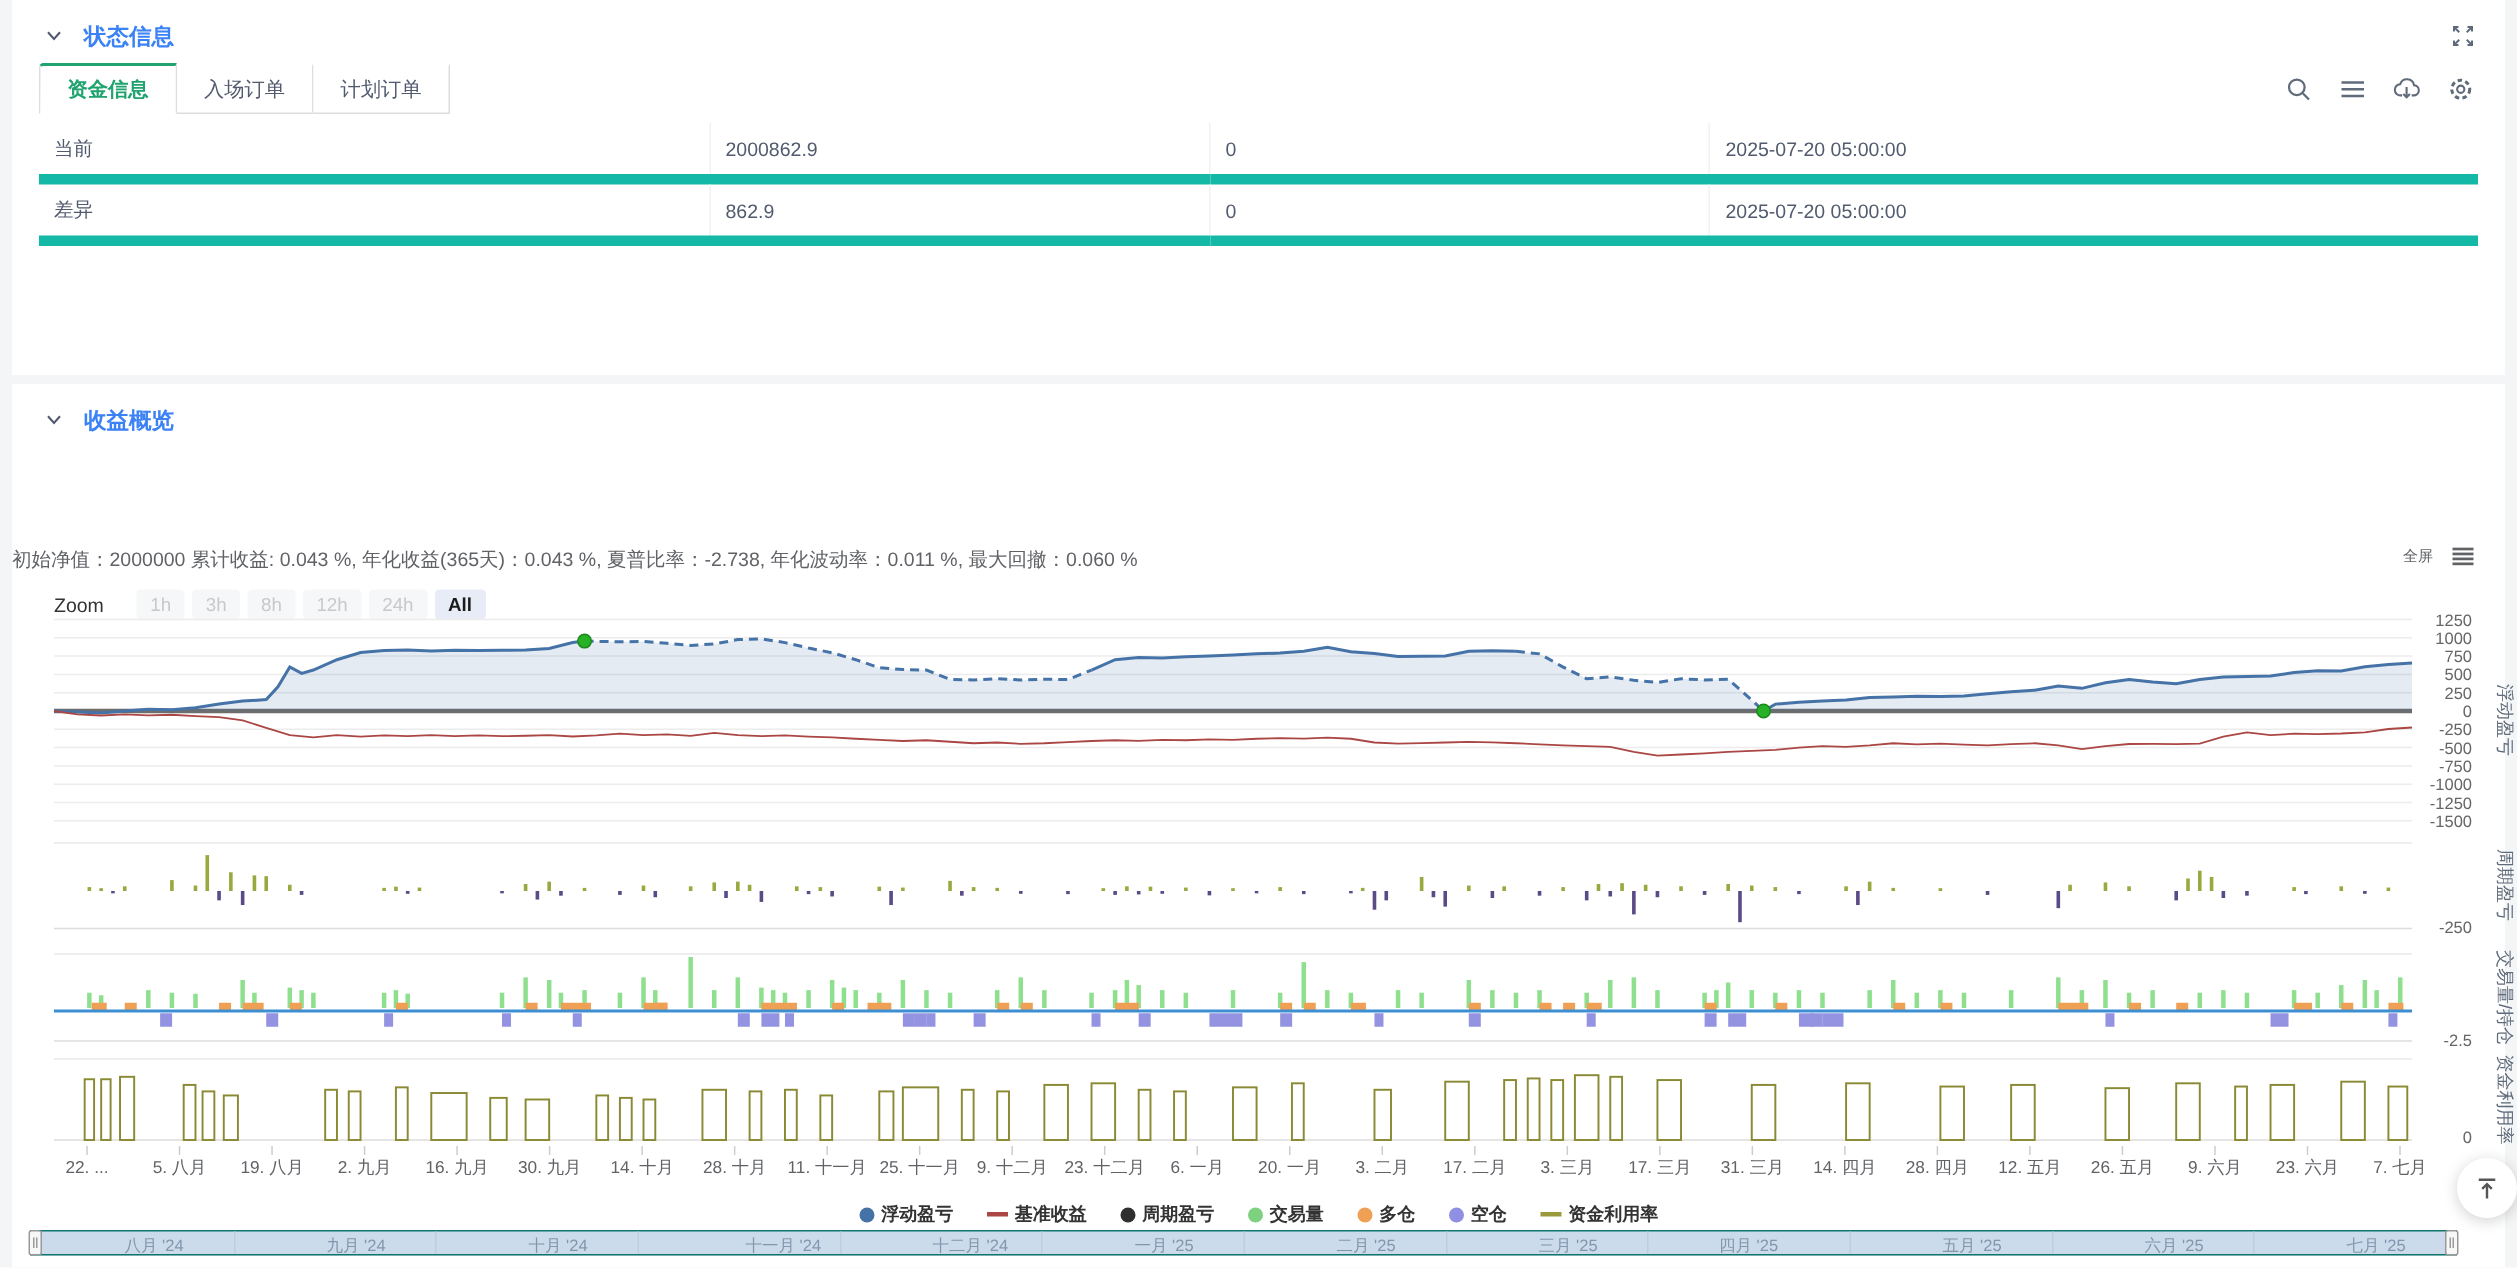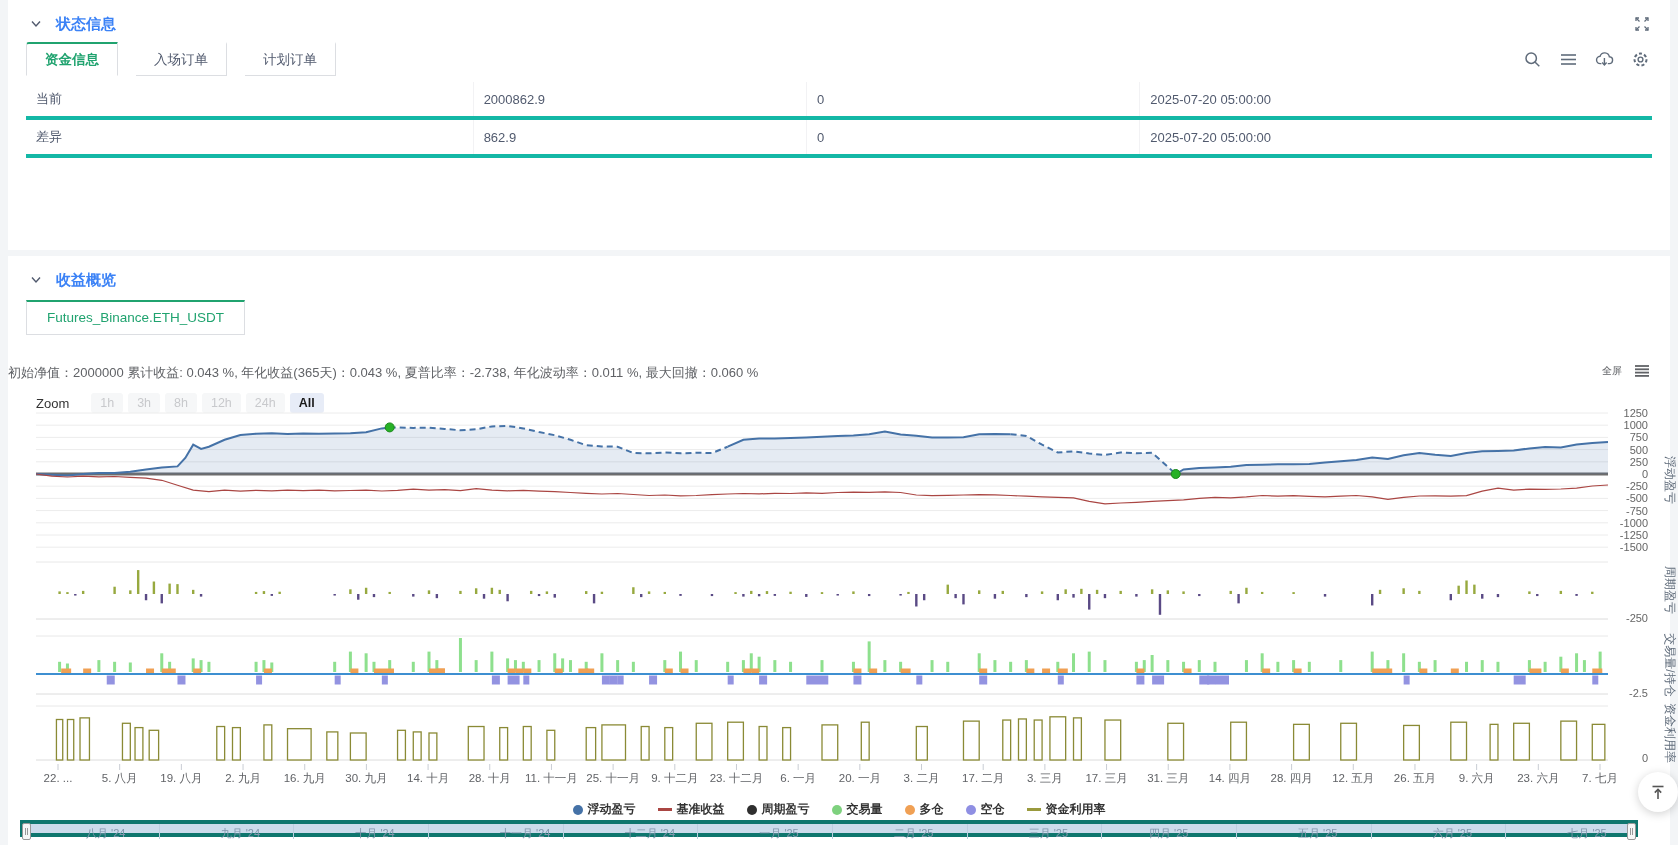--- a/index.html
+++ b/index.html
@@ -8,49 +8,49 @@
   .page { position:relative; width:1678px; height:845px; }
   .card { position:absolute; left:8px; width:1662px; background:#fff; }
   #card-status { top:0; height:250px; }
   #card-profit { top:256px; height:589px; }
   .card-head { display:flex; align-items:center; padding:14px 18px 8px 18px; }
   .card-title { font-size:15px; font-weight:bold; color:#3b82f6; margin-left:10px;font-family:Liberation Mono, monospace; }
   .chev { width:12px; height:12px; }
   .head-right { margin-left:auto; display:flex; align-items:center; gap:14px; }
   .icon-btn { width:20px; height:20px; display:flex; align-items:center; justify-content:center; cursor:pointer; color:#5f6b7a; }
   
-  .tabs { display:flex; padding:0 18px; align-items:flex-end; position:relative;gap:18px; }
+  .tabs { display:flex; padding:0 18px; align-items:flex-end; position:relative; }
   .tab { height:34px; line-height:31px; padding:0 18px; font-size:13.5px; color:#515a6e; background:#fff;
          border:1px solid #dcdee2; border-left:none; border-top:2px solid transparent; cursor:pointer; }
   .tab:first-child { border-left:1px solid #dcdee2; border-radius:3px 0 0 0; }
   .tab.active { color:#20a36f; font-weight:bold; border-top:2px solid #20a36f; border-bottom:1px solid #fff; }
   .tabs .tools { position:absolute; right:20px; top:7px; display:flex; gap:16px; }
   
   table.fund { width:1626px; margin:6px 18px 0 18px; border-collapse:collapse; font-size:13px; }
   table.fund th { background:#f8f8f9; text-align:left; font-weight:bold; color:#17233d; padding:8px 10px; border-bottom:1px solid #e8eaec; border-right:1px solid #ececee; }
-  table.fund td { padding:8px 10px; border-bottom:4px solid #14b8a6; border-right:1px solid #f2f2f4; color:#515a6e; }
+  table.fund td { padding:8px 10px; border-bottom:7px solid #14b8a6; border-right:1px solid #f2f2f4; color:#515a6e; }
   table.fund th:last-child, table.fund td:last-child { border-right:none; }
   .c-blue { color:#5ca9f5; cursor:pointer; }
   .c-red { color:#ed5452; }
   
   .single-tab { display:inline-block; margin:2px 0 0 18px; padding:0 20px; height:35px; line-height:32px; font-size:13.5px;
                 color:#20a36f; border:1px solid #dcdee2; border-top:2px solid #20a36f; background:#fff; cursor:pointer; }
   .stats-row { position:absolute; left:0; top:108px; width:100%; font-size:13px; color:#606266; }
   .stats-right { position:absolute; right:18px; top:105px; display:flex; align-items:center; gap:10px; }
   .fullscreen-label { font-size:10px; color:#606266; cursor:pointer; }
   .zoom-row { position:absolute; left:28px; top:137px; display:flex; align-items:center; gap:22px; font-size:13px; color:#333; }
   .zoom-btn { padding:3px 9px; border-radius:3px; background:#f6f7f8; color:#c8c9cc; font-size:12.5px; cursor:pointer; }
   .zoom-btn.active { background:#e7ecf7; color:#1a1a1a; font-weight:bold; }
   #chart-wrap { position:absolute; left:18px; top:142px; width:1652px; height:392px; }
   #legend-row { position:absolute; left:0; top:545px; width:100%; display:flex; justify-content:center; gap:22px; font-size:12px; color:#333; font-weight:bold; }
   .lg-item { display:flex; align-items:center; gap:5px; cursor:pointer; }
   .lg-dot { width:10px; height:10px; border-radius:50%; }
   .lg-line { width:14px; height:2.5px; }
   
-  #navigator { position:absolute; left:12px; top:564px; width:1618px; height:17px; background:#ccdbeb; border:4px solid #0f766e; }
+  #navigator { position:absolute; left:12px; top:564px; width:1618px; height:17px; background:#ccdbeb; border:1px solid #0f766e; }
   .nav-label { position:absolute; top:2px; font-size:11px; color:#8296ad; white-space:nowrap; }
   .nav-sep { position:absolute; top:0; width:1px; height:15px; background:#bdcee0; }
   .nav-handle { position:absolute; top:-1px; width:9px; height:17px; background:#f7f7f7; border:1px solid #999; border-radius:2px; cursor:ew-resize; }
   .nav-handle::before, .nav-handle::after { content:""; position:absolute; top:4px; width:1px; height:7px; background:#999; }
   .nav-handle::before { left:2px; } .nav-handle::after { left:4px; }
   #fab-top { position:absolute; left:1638px; top:772px; width:40px; height:40px; border-radius:50%; background:#fff;
              box-shadow:0 2px 10px rgba(0,0,0,.18); display:flex; align-items:center; justify-content:center; cursor:pointer; }
   svg text { font-family:"Liberation Sans","DejaVu Sans",sans-serif; }
 </style>
 </head>
@@ -143,21 +143,20 @@
   <div class="card" id="card-profit">
     <div class="card-head">
       <span class="icon-btn">
         <svg class="chev" viewBox="0 0 12 12">
             <polyline points="2,3.5 6,8 10,3.5" fill="none" stroke="#515a6e" stroke-width="1.4"></polyline>
           </svg>
       </span>
       <span class="card-title">收益概览</span>
     </div>
 
-    <div class="single-tab">Futures_Binance.ETH_USDT</div>
 
     <div class="stats-row">初始净值：2000000 累计收益: 0.043 %, 年化收益(365天)：0.043 %, 夏普比率：-2.738, 年化波动率：0.011 %, 最大回撤：0.060 %</div>
     <div class="stats-right">
       <span class="fullscreen-label">全屏</span>
       <span class="icon-btn">
         <svg width="16" height="14" viewBox="0 0 16 14" stroke="#606266" stroke-width="1.8">
           <line x1="1" y1="2" x2="15" y2="2"></line>
             <line x1="1" y1="5.3" x2="15" y2="5.3"></line>
           <line x1="1" y1="8.6" x2="15" y2="8.6"></line>
             <line x1="1" y1="11.9" x2="15" y2="11.9"></line>

